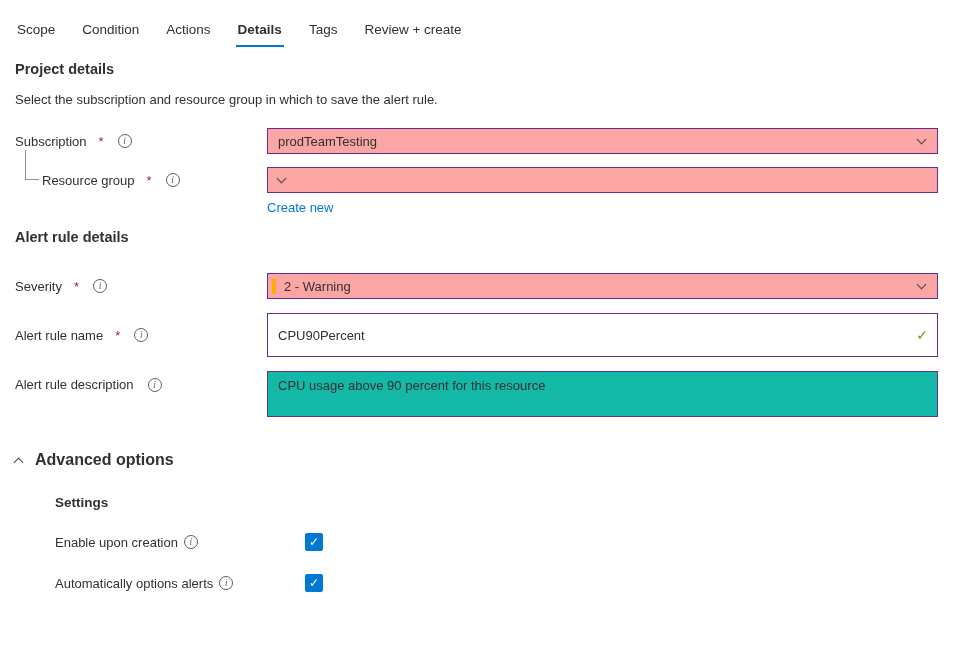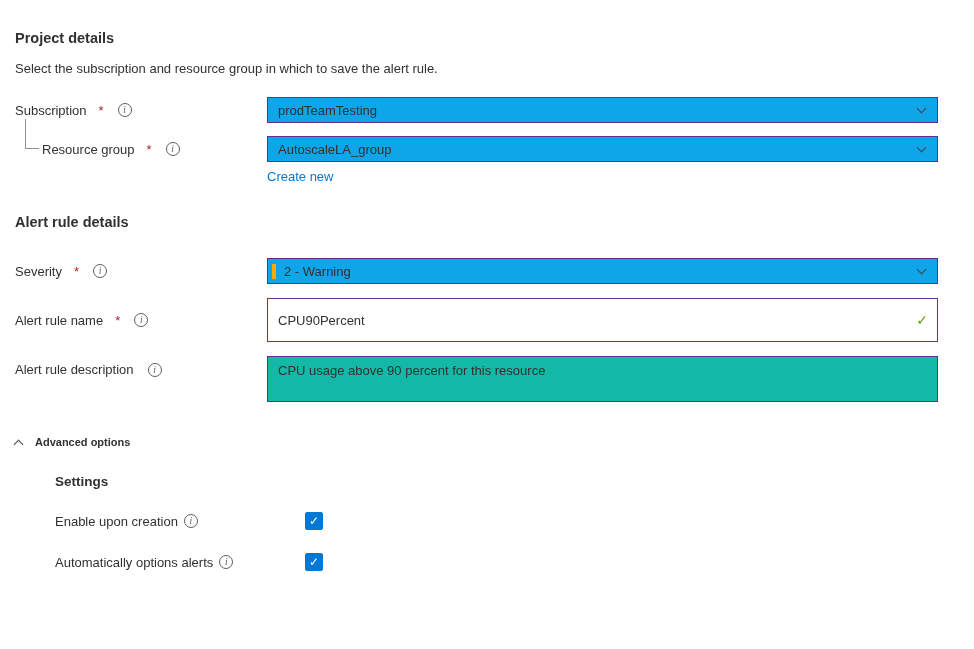--- a/index.html
+++ b/index.html
@@ -17,42 +17,42 @@
   
   .tabs { display: flex; gap: 23px; padding-top: 22px; }
   .tab {
     background: none; border: none; font: inherit; font-size: 13.5px;
     color: #323130; padding: 0 2px 8px 2px; cursor: pointer;
     border-bottom: 2px solid transparent; white-space: nowrap;
   }
   .tab.active { font-weight: bold; border-bottom-color: #0078d4; }
 
   
-  .section-heading { font-size: 14.5px; font-weight: bold; margin: 30px 0 0 0; }
+  .section-heading { font-size: 14.5px; font-weight: bold; margin: 14px 0 0 0; }
   .section-desc { margin: 15px 0 0 0; }
 
   
   .field-row { display: flex; align-items: center; margin-top: 15px; position: relative; }
   .field-row.top-align { align-items: flex-start; }
   .field-row.top-align .field-label { margin-top: 6px; }
   .field-label { width: 252px; flex: none; display: flex; align-items: center; gap: 14px; }
   .field-control { flex: 1; position: relative; }
   .req { color: #a4262c; margin-left: -2px; }
   .info {
     width: 14px; height: 14px; flex: none;
     border: 1px solid #5f5e5c; border-radius: 50%;
     color: #5f5e5c; font-size: 9.5px; font-style: italic;
     font-family: "Liberation Serif", serif;
     display: inline-flex; align-items: center; justify-content: center;
     cursor: pointer;
   }
 
   
   .dropdown {
-    border: 1px solid #662d91; background: #0ea5e9; height: 26px;
+    border: 1px solid #662d91; background: #fca5a5; height: 26px;
     display: flex; align-items: center; gap: 8px; padding: 0 12px 0 10px;
     cursor: pointer;
   }
   .dropdown.has-bar { padding-left: 4px; }
   .dd-value { flex: 1; }
   .sev-bar { width: 4px; height: 15px; background: #ffaa00; flex: none; }
   .chevron {
     width: 7px; height: 7px; flex: none;
     border-right: 1.4px solid #444; border-bottom: 1.4px solid #444;
     transform: rotate(45deg); margin-top: -3px;
@@ -77,38 +77,46 @@
   
   .rg-label { padding-left: 27px; }
   .connector {
     position: absolute; left: 10px; top: -17px;
     width: 14px; height: 30px;
     border-left: 1px solid #919191; border-bottom: 1px solid #919191;
   }
 
   
   .adv-header { display: flex; align-items: center; gap: 13px; margin-top: 34px; cursor: pointer; }
-  .adv-label { font-weight: bold; font-size: 11px; }
+  .adv-label { font-weight: bold; font-size: 16px; }
   .settings-heading { margin: 26px 0 8px 40px; font-weight: bold; font-size: 13.5px; }
 
   .check-row { display: flex; align-items: center; margin: 23px 0 0 40px; }
   .check-label { width: 250px; flex: none; display: flex; align-items: center; gap: 6px; }
   .checkbox {
     width: 18px; height: 18px; flex: none;
     background: #0078d4; border: 1px solid #0078d4; border-radius: 2px;
     color: #fff; font-size: 12px; line-height: 1;
     display: flex; align-items: center; justify-content: center;
     cursor: pointer;
   }
 </style>
 </head>
 <body>
 
 <div class="page">
 
+  <nav class="tabs">
+    <button class="tab">Scope</button>
+    <button class="tab">Condition</button>
+    <button class="tab">Actions</button>
+    <button class="tab active">Details</button>
+    <button class="tab">Tags</button>
+    <button class="tab">Review + create</button>
+  </nav>
 
   <h3 class="section-heading">Project details</h3>
   <p class="section-desc">Select the subscription and resource group in which to save the alert rule.</p>
 
   <div class="field-row" style="margin-top:21px;">
     <div class="field-label">
       <span>Subscription</span>
       <span class="req">*</span>
       <span class="info">i</span>
     </div>
@@ -122,21 +130,20 @@
 
   <div class="field-row" style="margin-top:13px;">
     <span class="connector"></span>
     <div class="field-label rg-label">
       <span>Resource group</span>
       <span class="req">*</span>
       <span class="info">i</span>
     </div>
     <div class="field-control">
       <div class="dropdown">
-        <span class="dd-value">AutoscaleLA_group</span>
         <span class="chevron"></span>
       </div>
     </div>
   </div>
 
   <div class="create-new-row">
     <a class="link">Create new</a>
   </div>
 
   <h3 class="section-heading">Alert rule details</h3>

